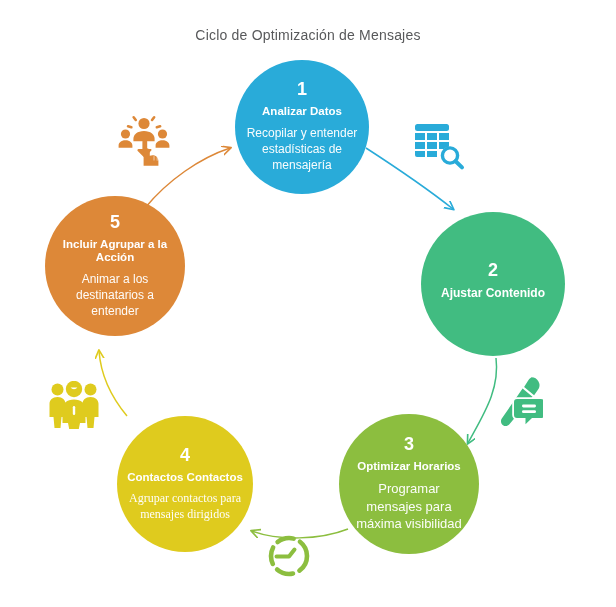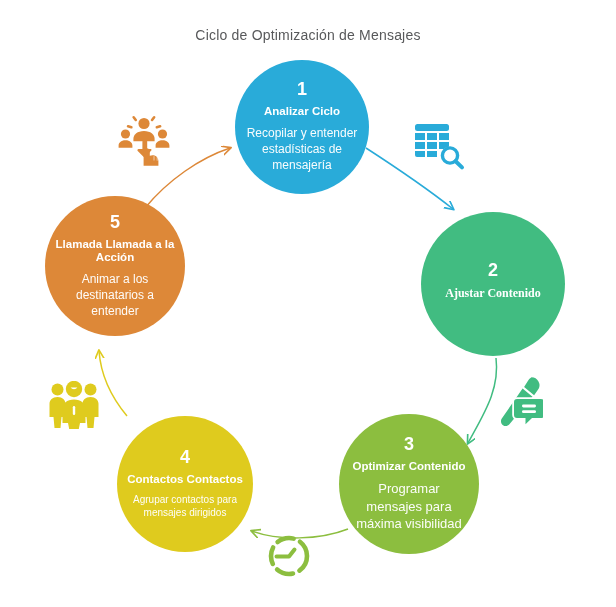--- a/index.html
+++ b/index.html
@@ -72,23 +72,23 @@
     line-height: 1.35;
     opacity: 0.97;
   }
   
   #node-1 { left: 235px; top: 60px;  width: 134px; height: 134px; }
   #node-2 { left: 421px; top: 212px; width: 144px; height: 144px; }
   #node-3 { left: 339px; top: 414px; width: 140px; height: 140px; }
   #node-4 { left: 117px; top: 416px; width: 136px; height: 136px; }
   #node-5 { left: 45px;  top: 196px; width: 140px; height: 140px; }
 
-  #node-2 .title { font-size: 12px; font-family: Liberation Serif, serif; }
+  #node-2 .title { font-size: 12px; }
   #node-3 .desc  { font-size: 13px; }
-  #node-4 .desc  { font-size: 10px; }
+  #node-4 .desc  { font-size: 12px; font-family: Liberation Serif, serif; }
 
   .icon {
     position: absolute;
   }
   #icon-analytics { left: 413px; top: 120px; width: 54px; height: 54px; }
   #icon-edit      { left: 497px; top: 375px; width: 46px; height: 52px; }
   #icon-clock     { left: 265px; top: 532px; width: 48px; height: 48px; }
   #icon-group     { left: 48px;  top: 381px; width: 52px; height: 48px; }
   #icon-cta       { left: 118px; top: 113px; width: 52px; height: 54px; }
 </style>
@@ -124,44 +124,44 @@
 
     <path d="M348,529 C320,540 278,541 252,531" fill="none" stroke="#8CBE3F" stroke-width="1.5" marker-end="url(#ah-lgreen)"></path>
 
     <path d="M127,416 C112,398 101,378 99,351" fill="none" stroke="#DFCB1E" stroke-width="1.5" marker-end="url(#ah-yellow)"></path>
 
     <path d="M145,208 C168,180 200,158 230,148" fill="none" stroke="#DD8838" stroke-width="1.5" marker-end="url(#ah-orange)"></path>
   </svg>
 
   <div class="node" id="node-1" style="background:#29ABD9">
     <div class="num">1</div>
-    <div class="title">Analizar Ciclo</div>
+    <div class="title">Analizar Datos</div>
     <div class="desc">Recopilar y entender estadísticas de mensajería</div>
   </div>
 
   <div class="node" id="node-2" style="background:#41BC81">
     <div class="num">2</div>
     <div class="title">Ajustar Contenido</div>
   </div>
 
   <div class="node" id="node-3" style="background:#8CBE3F">
     <div class="num">3</div>
-    <div class="title">Optimizar Contenido</div>
+    <div class="title">Optimizar Horarios</div>
     <div class="desc">Programar mensajes para máxima visibilidad</div>
   </div>
 
   <div class="node" id="node-4" style="background:#DFCB1E">
     <div class="num">4</div>
     <div class="title">Contactos Contactos</div>
     <div class="desc">Agrupar contactos para mensajes dirigidos</div>
   </div>
 
   <div class="node" id="node-5" style="background:#DD8838">
     <div class="num">5</div>
-    <div class="title">Llamada Llamada a la Acción</div>
+    <div class="title">Incluir Agrupar a la Acción</div>
     <div class="desc">Animar a los destinatarios a entender</div>
   </div>
 
   <div class="icon" id="icon-analytics">
     <svg viewBox="0 0 54 54" width="54" height="54">
       <g fill="#29ABD9">
         <rect x="2" y="4" width="34" height="7" rx="2.5"></rect>
         <rect x="2" y="13" width="10" height="7"></rect>
         <rect x="14" y="13" width="10" height="7"></rect>
         <rect x="26" y="13" width="10" height="7"></rect>

